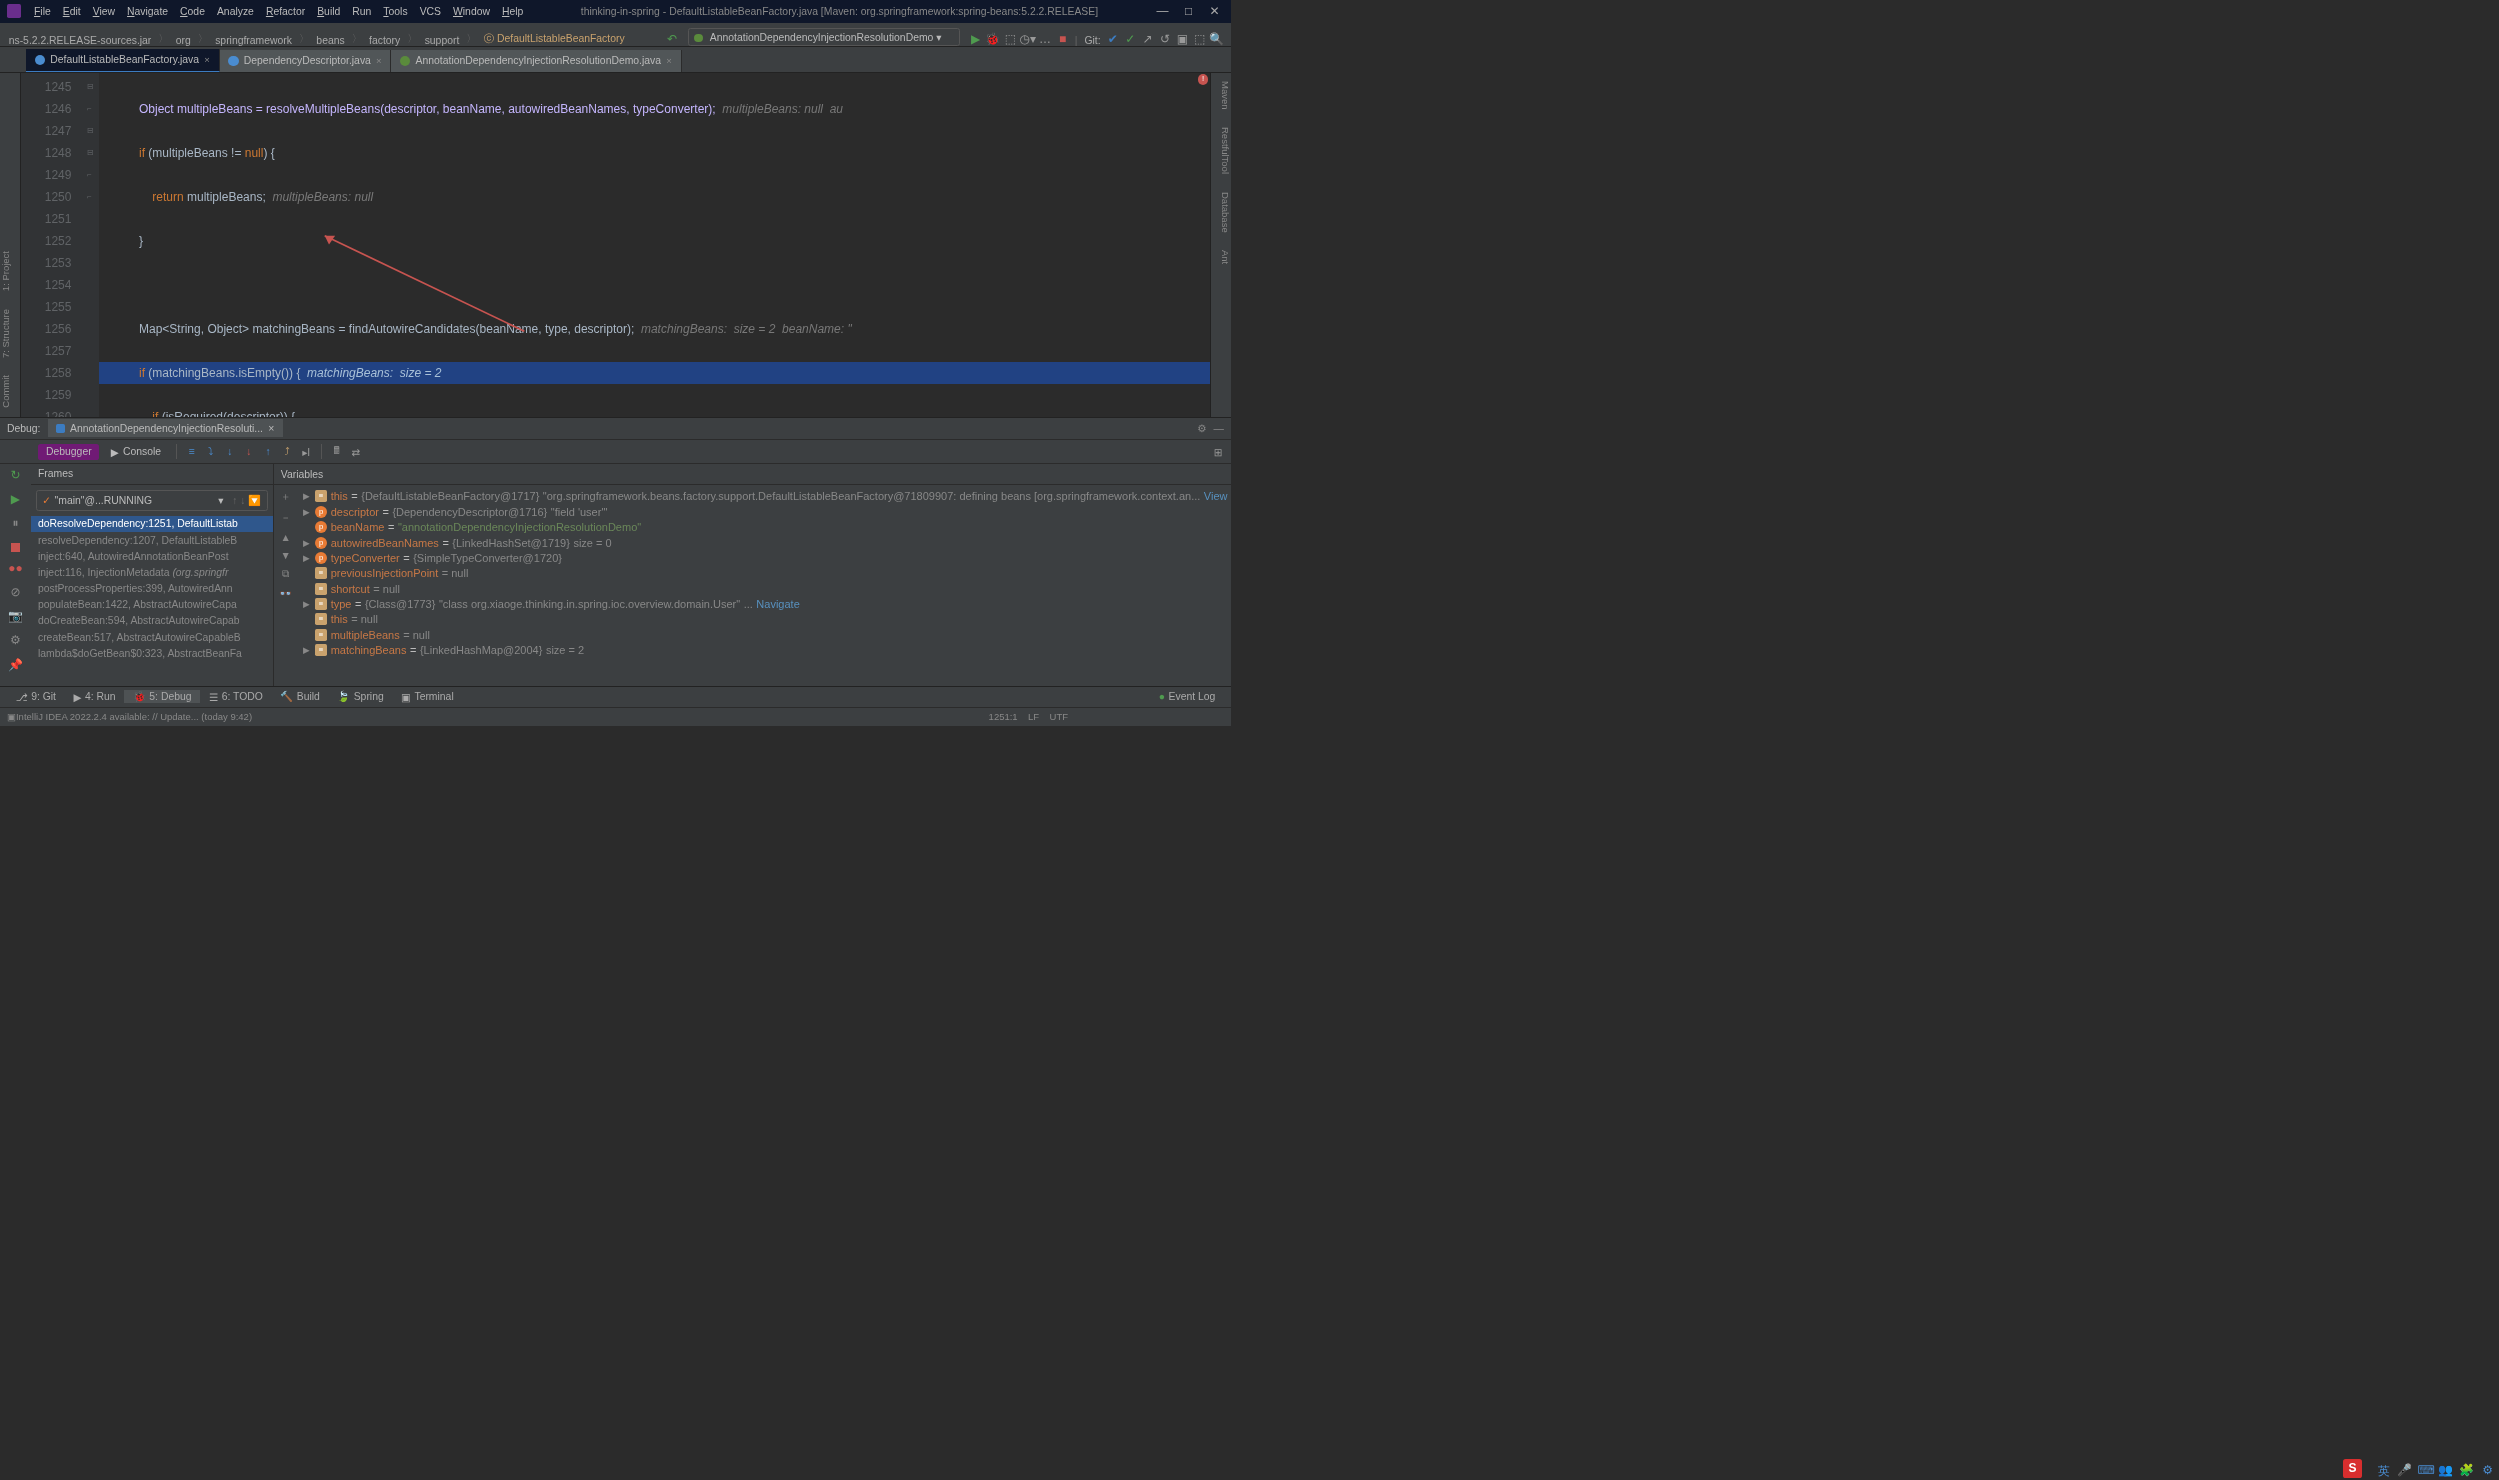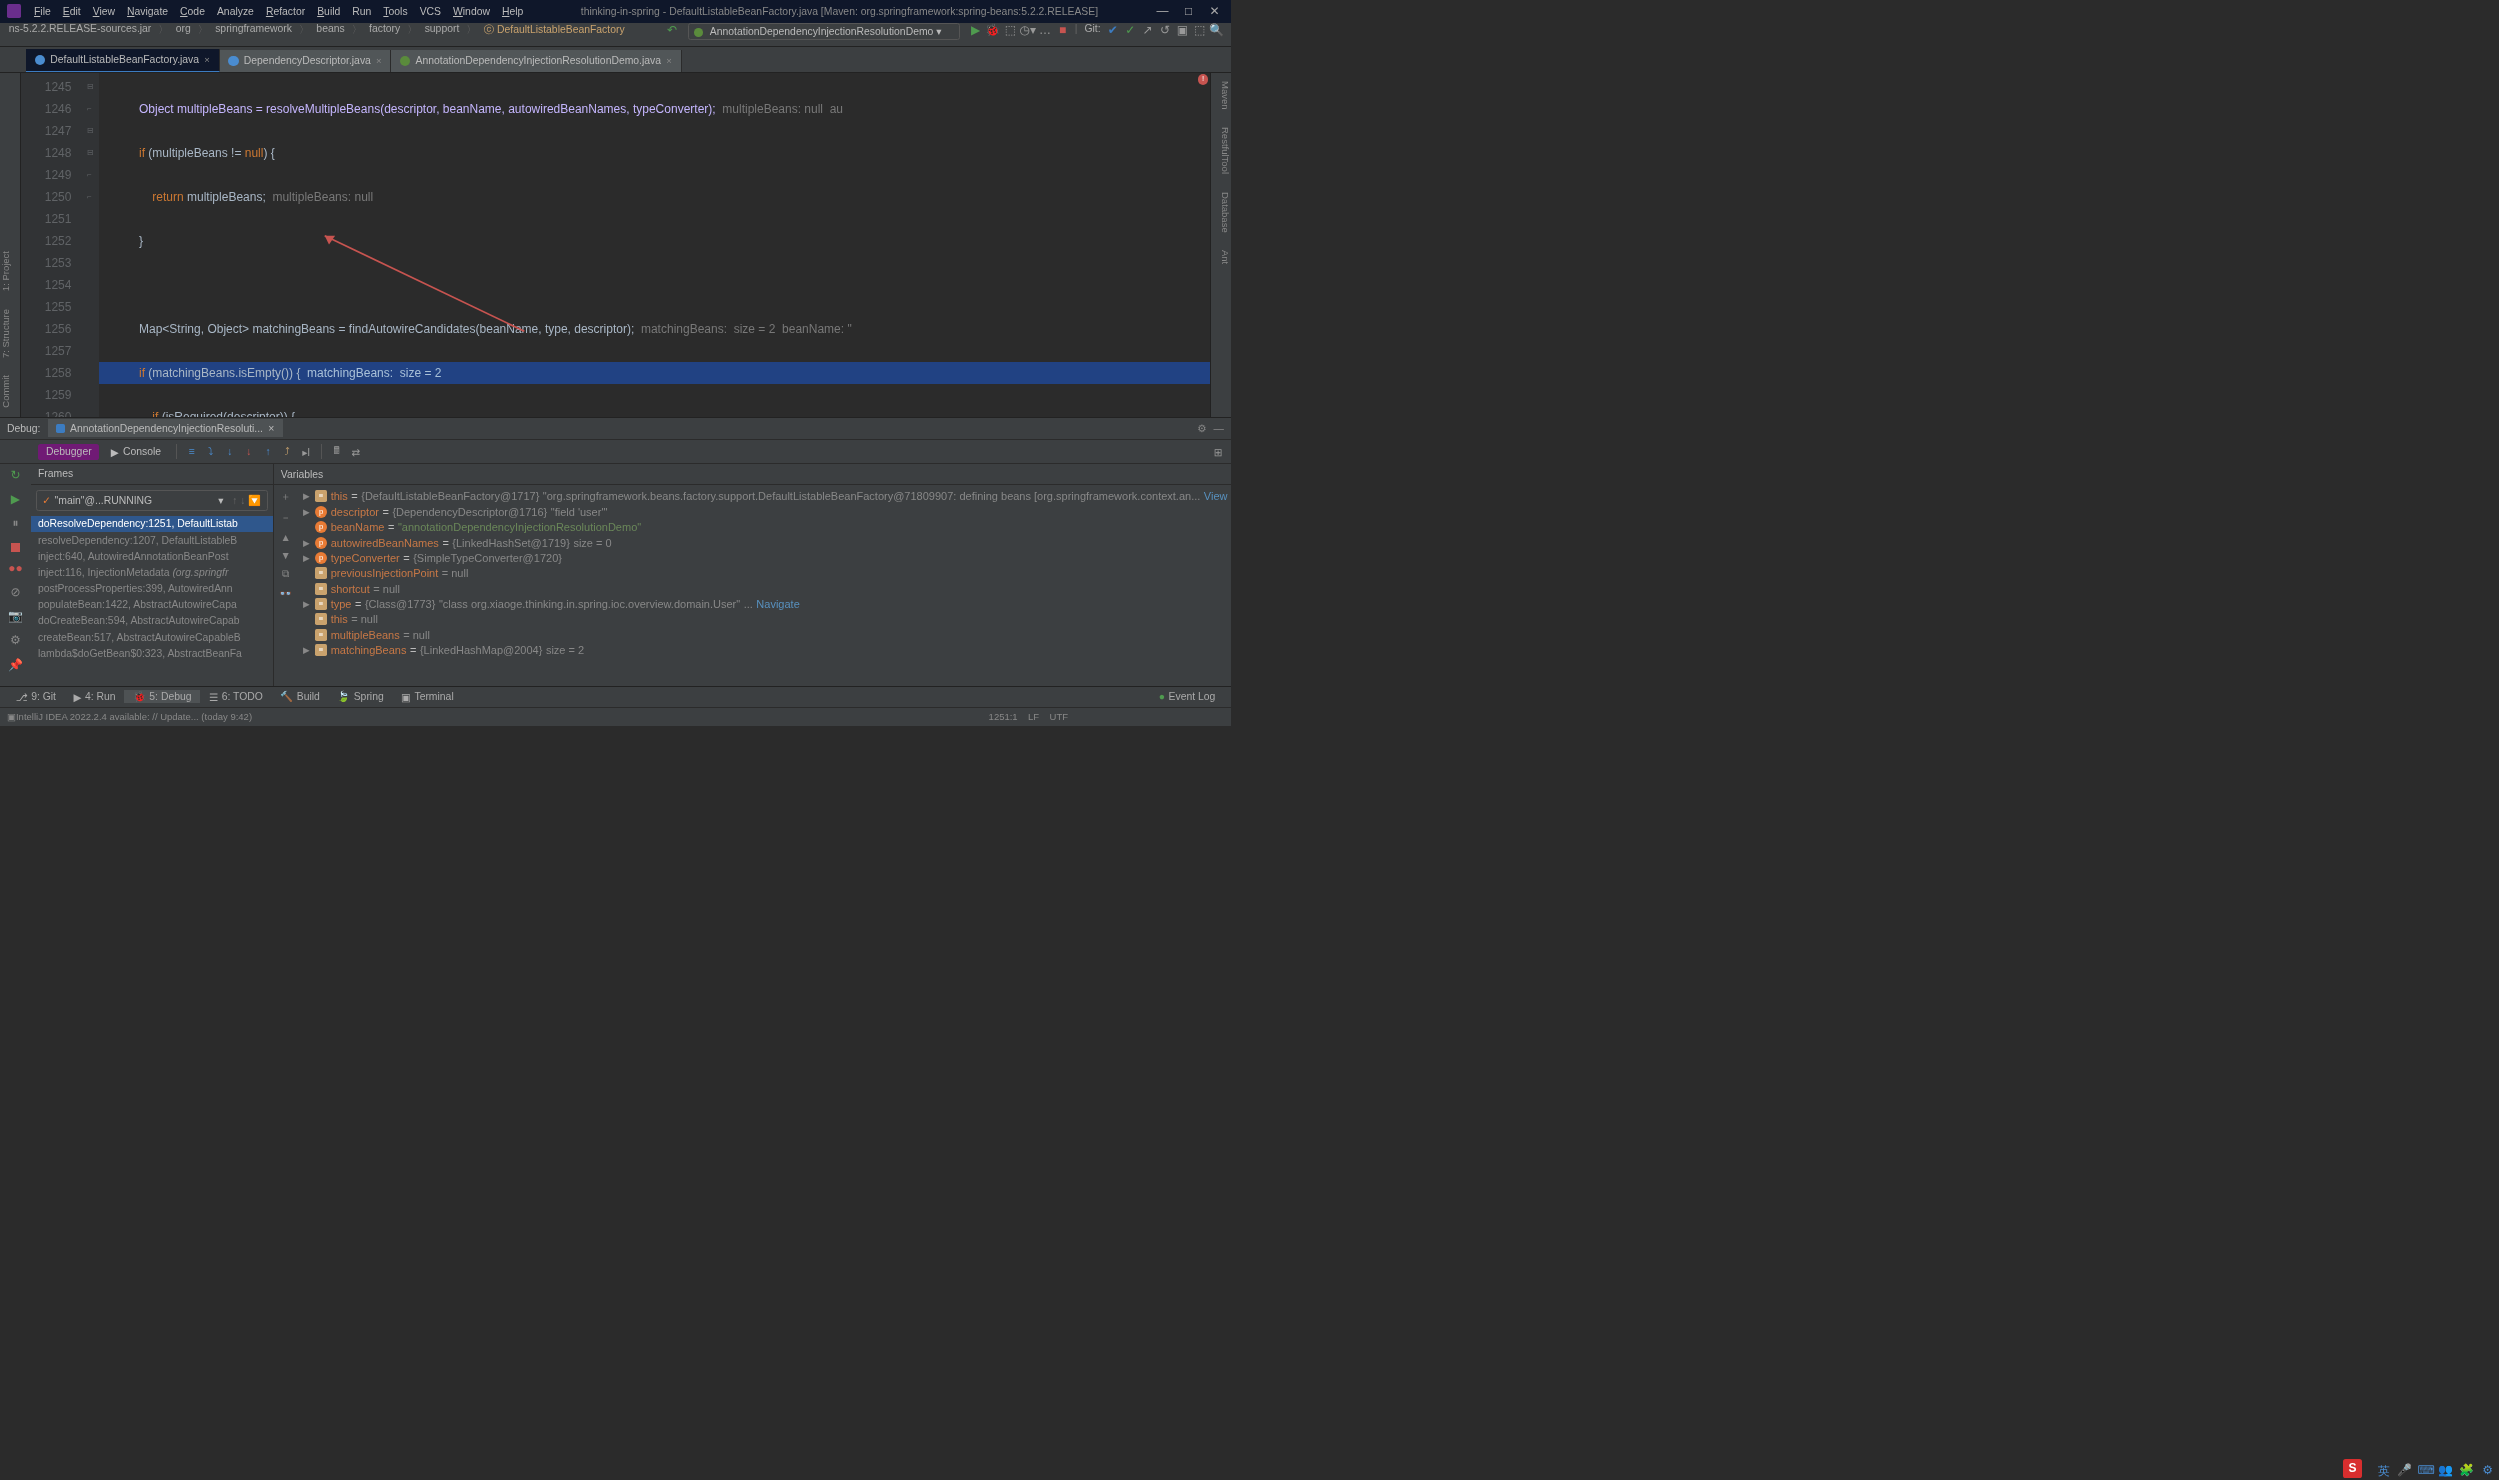--- a/index.html
+++ b/index.html
@@ -3,21 +3,21 @@
 <meta charset="utf-8">
 <style>
 *{margin:0;padding:0;box-sizing:border-box;font-family:'Segoe UI',Arial,sans-serif;user-select:none}
 body{background:#2b2b2b;color:#a9b7c6;width:1231px;height:728px;overflow:hidden;font-size:10.4px}
 .menubar{height:22.6px;background:#0f172a;display:flex;align-items:center;padding:0 3.5px;color:#bbb}
 .menubar .logo{width:14px;height:14px;background:#6a2e8c;margin:0 7px 0 3.5px;border-radius:1.7px}
 .menubar .mitem{padding:0 6px;cursor:default}
 .menubar .mitem u{text-decoration:underline}
 .menubar .title{flex:1;text-align:center;color:#888;font-size:10.4px}
 .menubar .wbtn{width:26px;text-align:center;color:#aaa;font-size:12px}
-.navbar{height:24px;background:#3c3f41;display:flex;align-items:flex-start;border-bottom:0.9px solid #222;padding:0 5.2px}
+.navbar{height:24px;background:#3c3f41;display:flex;align-items:flex-end;border-bottom:0.9px solid #222;padding:0 5.2px}
 .crumb{color:#aaa;padding:0 3.5px}
 .crumb.sep{color:#666}
 .crumb.cls{color:#c9a26d}
 .navbar .spacer{flex:1}
 .runconf{background:#3c3f41;border:0.9px solid #555;border-radius:2.6px;padding:1.7px 17.4px 1.7px 21px;color:#bbb;position:relative;margin:0 7px}
 .runconf::before{content:"";position:absolute;left:5.2px;top:4.3px;width:8.7px;height:8.7px;background:#5a8b3c;border-radius:50%}
 .navbar .ico{width:17.4px;text-align:center;font-size:12px}
 .ico.green{color:#4f9b4f}
 .ico.bug{color:#4f9b4f}
 .ico.red{color:#c75450}
@@ -34,21 +34,21 @@
 .rside{width:21px;background:#3c3f41;border-left:0.9px solid #222;writing-mode:vertical-rl;display:flex;padding:8.7px 0;gap:17.4px;color:#888;font-size:9.5px}
 .editor{flex:1;display:flex;background:#2b2b2b;font-family:'JetBrains Mono',Consolas,monospace;font-size:12px;position:relative;overflow:hidden}
 .gutter{width:66px;background:#313335;text-align:right;color:#606366;padding:3.5px 15.6px 0 0;line-height:22px}
 .foldcol{width:12px;background:#313335;padding-top:3.5px;line-height:22px;color:#606366;font-size:7.8px}
 .code{flex:1;padding:3.5px 0 0 0;line-height:22px;white-space:pre;overflow:hidden}
 .ln{height:22px}
 .ln.hl{background:#214283}
 .k{color:#cc7832}
 .t{color:#c4b5fd}
 .p{color:#a9b7c6}
-.hint{color:#787878;}
+.hint{color:#787878;font-style:italic}
 .err{position:absolute;right:1.7px;top:1.7px;width:10.4px;height:10.4px;background:#c75450;border-radius:50%;color:#fff;font-size:7.8px;text-align:center;line-height:10.4px}
 .arrow-svg{position:absolute;left:295px;top:154px;pointer-events:none}
 .debug-panel{height:269px;background:#3c3f41;border-top:0.9px solid #222;display:flex;flex-direction:column}
 .dp-head{height:22.6px;display:flex;align-items:center;padding:0 7px;gap:7px;border-bottom:0.9px solid #2b2b2b}
 .dp-head .lbl{color:#bbb}
 .dp-head .dbgtab{color:#bbb;padding:3.5px 8.7px;background:#4e5254;display:flex;align-items:center;gap:5.2px;font-size:10.4px}
 .dp-head .dbgtab .bico{width:8.7px;height:8.7px;background:#3c7cc1;border-radius:1.7px}
 .dp-head .spacer{flex:1}
 .dp-tools{height:24px;display:flex;align-items:center;padding:0 5.2px;gap:3.5px;border-bottom:0.9px solid #2b2b2b}
 .dp-tools .btn{padding:2.6px 7.8px;color:#bbb;display:flex;align-items:center;gap:4.3px;border-radius:2.6px}

